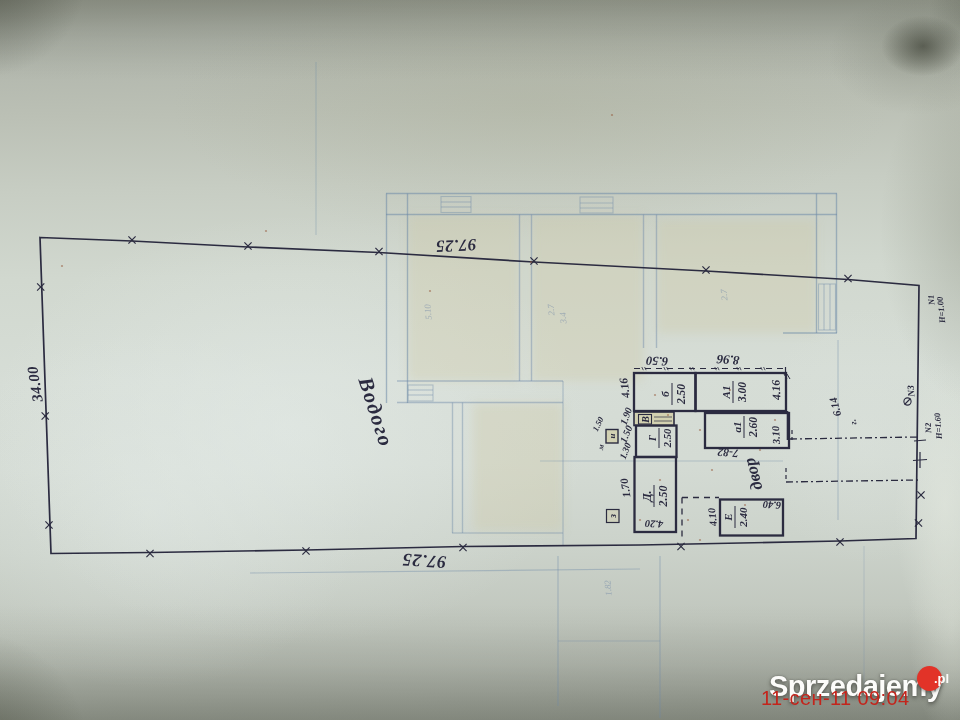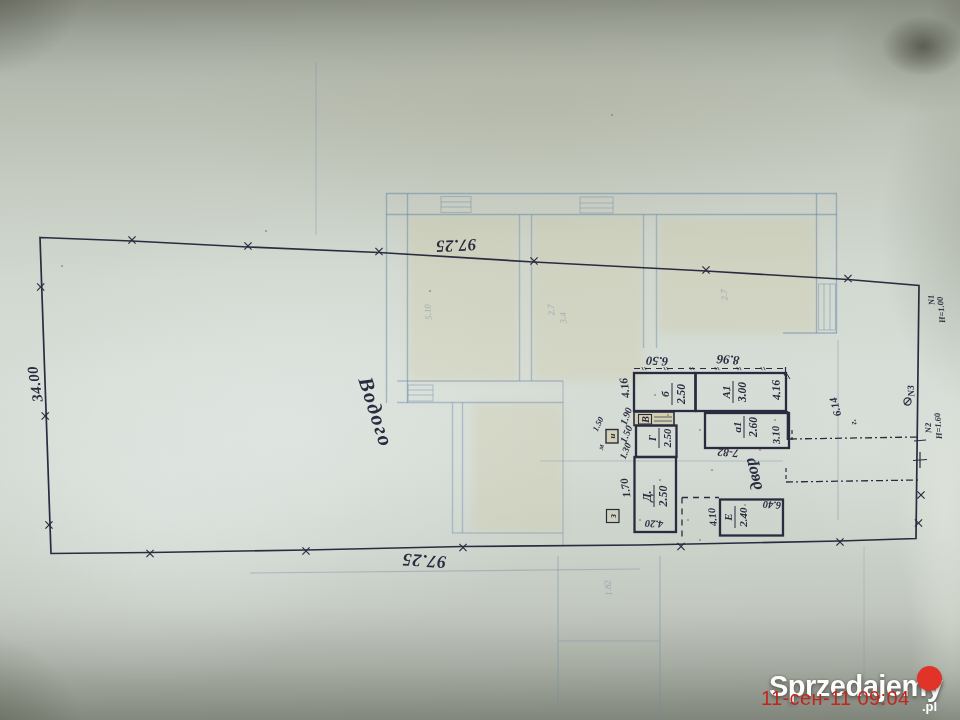--- a/index.html
+++ b/index.html
@@ -309,16 +309,16 @@
 <circle cx="62" cy="266" r="1.1" fill="rgba(150,88,58,0.55)"></circle>
 <circle cx="712" cy="470" r="1.1" fill="rgba(150,88,58,0.55)"></circle>
 <circle cx="688" cy="520" r="1.1" fill="rgba(150,88,58,0.55)"></circle>
 <circle cx="612" cy="115" r="1.1" fill="rgba(150,88,58,0.55)"></circle>
 <circle cx="531" cy="262" r="1.1" fill="rgba(150,88,58,0.55)"></circle>
   </svg>
 
   <div class="wm" style="left:769px;top:670px;width:153px;font-size:29px;letter-spacing:-0.5px;text-shadow:0 2px 4px rgba(45,45,40,0.65),0 0 2px rgba(60,60,55,0.4);">Sprzedajemy</div>
 
   <div style="position:absolute;left:917px;top:666px;width:25px;height:25px;border-radius:50%;background:#e23328;box-shadow:0 2px 3px rgba(50,50,45,0.4);"></div>
-  <div class="wm" style="left:917px;top:699px;width:25px;font-size:13px;text-align:center;">.pl</div>
+  <div class="wm" style="left:917px;top:671px;width:25px;font-size:13px;text-align:center;padding-left:12px;">.pl</div>
 
   <div style="position:absolute;left:761px;top:687px;font-size:20px;color:#c3251c;letter-spacing:0.4px;">11-сен-11 09:04</div>
 </div>
 
 </body></html>

